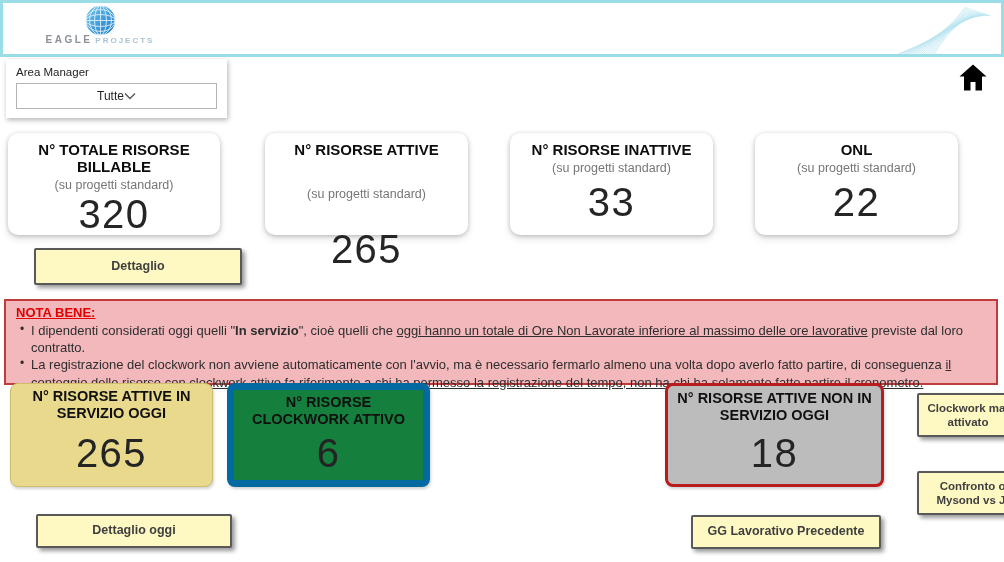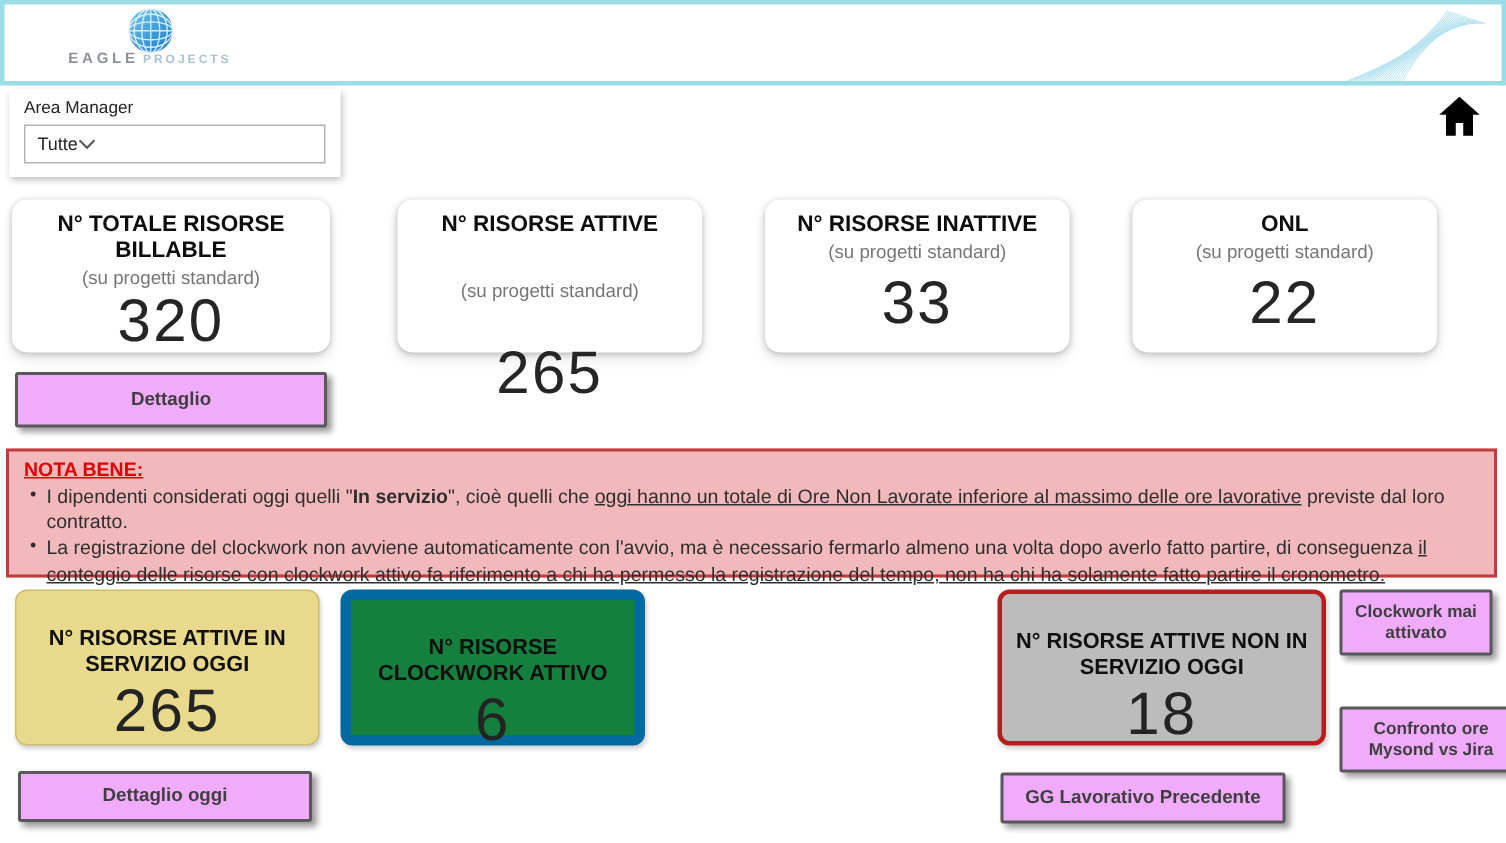--- a/index.html
+++ b/index.html
@@ -18,61 +18,61 @@
 
   
   .home-btn{position:absolute;left:956px;top:62px;width:34px;height:32px;cursor:pointer;}
   .home-btn svg{width:100%;height:100%;}
 
   
   .slicer{position:absolute;left:6px;top:59px;width:221px;height:59px;background:#fff;
           box-shadow:1px 2px 5px rgba(0,0,0,.30);box-sizing:border-box;}
   .slicer-label{padding:7px 10px 3px 10px;font-size:11.5px;color:#252423;}
   .slicer-select{margin:2px 10px 0 10px;height:24px;border:1px solid #b3b3b3;display:flex;
-          align-items:center;justify-content:flex-start;padding:0 8px;font-size:12px;
+          align-items:center;justify-content:center;padding:0 8px;font-size:12px;
           color:#252423;cursor:pointer;background:#fff;}
 
   
   .kpi-card{position:absolute;top:133px;height:102px;background:#fff;border-radius:10px;
           box-shadow:0 1px 4px rgba(0,0,0,.22),0 4px 9px rgba(0,0,0,.10);
           display:flex;flex-direction:column;align-items:center;padding:9px 6px 4px 6px;
           box-sizing:border-box;}
   .kpi-title{font-size:15px;font-weight:bold;color:#0d0d0d;line-height:1.12;text-align:center;}
   .kpi-subtitle{font-size:12.5px;color:#767676;margin-top:2px;}
   .kpi-value{flex:1;display:flex;align-items:center;font-size:40px;color:#252525;letter-spacing:1.5px;}
   .kpi-1{left:8px;width:212px;}
   .kpi-2{left:265px;width:203px;gap:26px;}
   .kpi-3{left:510px;width:203px;}
   .kpi-4{left:755px;width:203px;}
 
   
-  .btn{position:absolute;background:#f0abfc;border:2px solid #595959;border-radius:2px;
+  .btn{position:absolute;background:#fef9c3;border:2px solid #595959;border-radius:2px;
        box-shadow:3px 3px 4px rgba(0,0,0,.40);display:flex;align-items:center;justify-content:center;
        text-align:center;font-size:12.5px;font-weight:bold;color:#3f3f3f;cursor:pointer;
-       box-sizing:border-box;padding:2px 6px;line-height:1.25;}
+       box-sizing:border-box;padding:2px 6px;line-height:1.25;margin-left:24px;}
   .btn-dettaglio{left:10px;top:248px;width:208px;height:37px;}
   .btn-dettaglio-oggi{left:12px;top:514px;width:196px;height:34px;}
   .btn-gg{left:667px;top:515px;width:190px;height:34px;}
   .btn-clockwork{left:893px;top:393px;width:102px;height:44px;font-size:11.5px;}
   .btn-confronto{left:893px;top:471px;width:122px;height:44px;font-size:11.5px;}
 
   
   .note{position:absolute;left:4px;top:299px;width:994px;height:86px;background:#f2b8bc;
         border:2px solid #bf3c3c;box-sizing:border-box;padding:3px 10px 0 10px;
         font-size:13px;color:#2e2e2e;line-height:1.32;}
   .note-heading{color:#e00000;font-weight:bold;text-decoration:underline;font-size:13px;}
   .note ul{margin:1px 0 0 4px;padding:0;list-style:none;}
   .note li{padding-left:11px;position:relative;}
   .note li::before{content:"\2022";position:absolute;left:0;top:0;font-size:12px;color:#2e2e2e;}
   .note .seg-b{font-weight:bold;}
   .note .seg-u{text-decoration:underline;}
 
   
-  .status-card{position:absolute;top:393px;height:104px;border-radius:8px;box-sizing:border-box;
-        display:flex;flex-direction:column;align-items:center;padding:24px 6px 2px 6px;
+  .status-card{position:absolute;top:383px;height:104px;border-radius:8px;box-sizing:border-box;
+        display:flex;flex-direction:column;align-items:center;padding:4px 6px 2px 6px;
         box-shadow:1px 2px 3px rgba(0,0,0,.18);}
   .status-title{font-size:14.5px;font-weight:bold;color:#101010;line-height:1.18;text-align:center;}
   .status-value{flex:1;display:flex;align-items:center;font-size:40px;color:#242424;letter-spacing:1.5px;}
   .sc-yellow{left:10px;width:203px;background:#e8d98c;border:1px solid #cdbd6d;}
   .sc-green{left:227px;width:203px;background:#15803d;border:7px solid #0369a1;}
   .sc-red{left:450px;width:196px;background:#f58366;border:1px solid #d9664c;}
   .sc-gray{left:665px;width:219px;background:#bcbcbc;border:3px solid #b91c1c;}
 </style>
 </head>
 <body>

